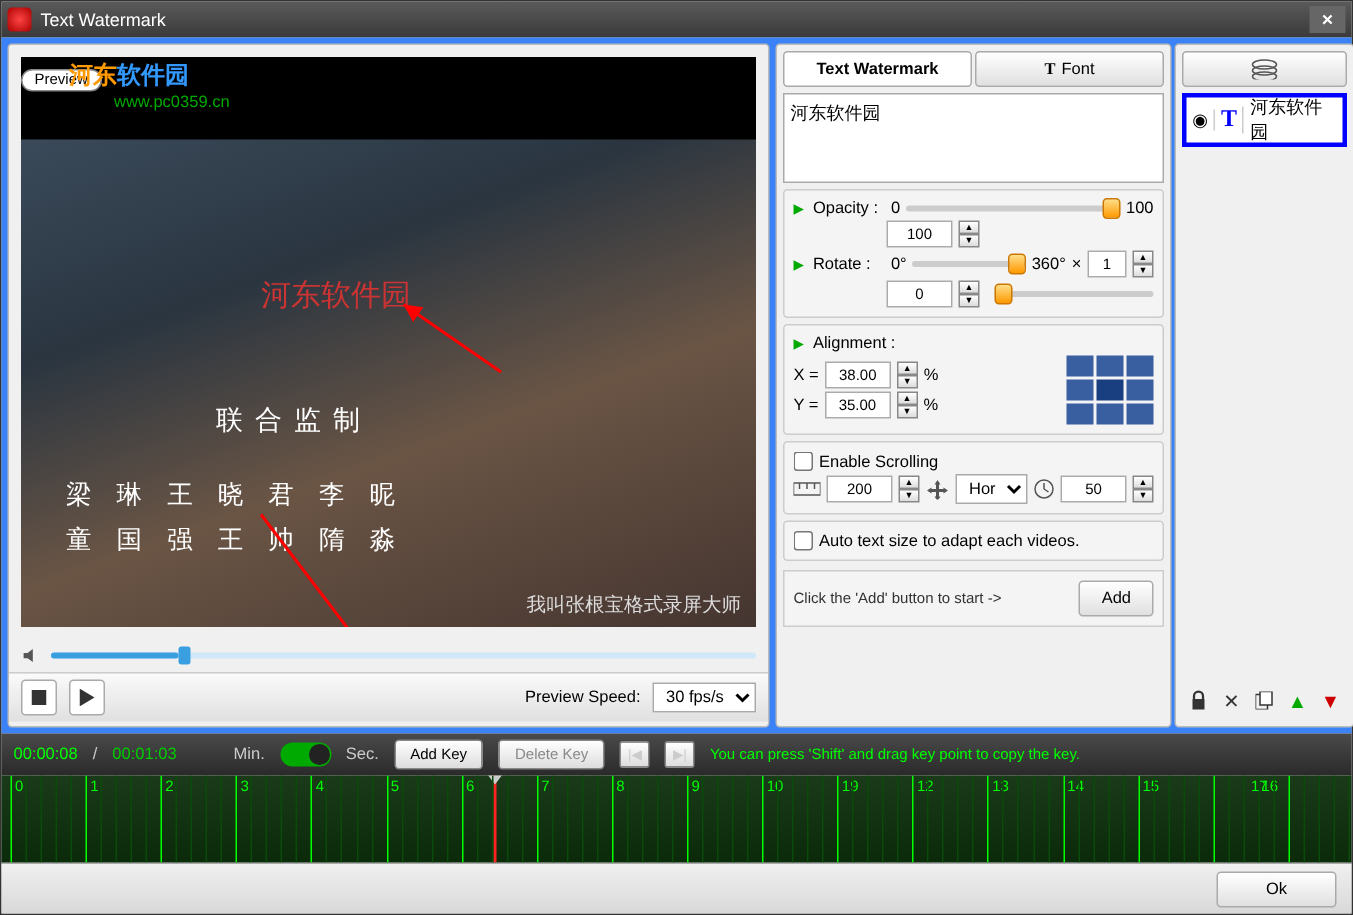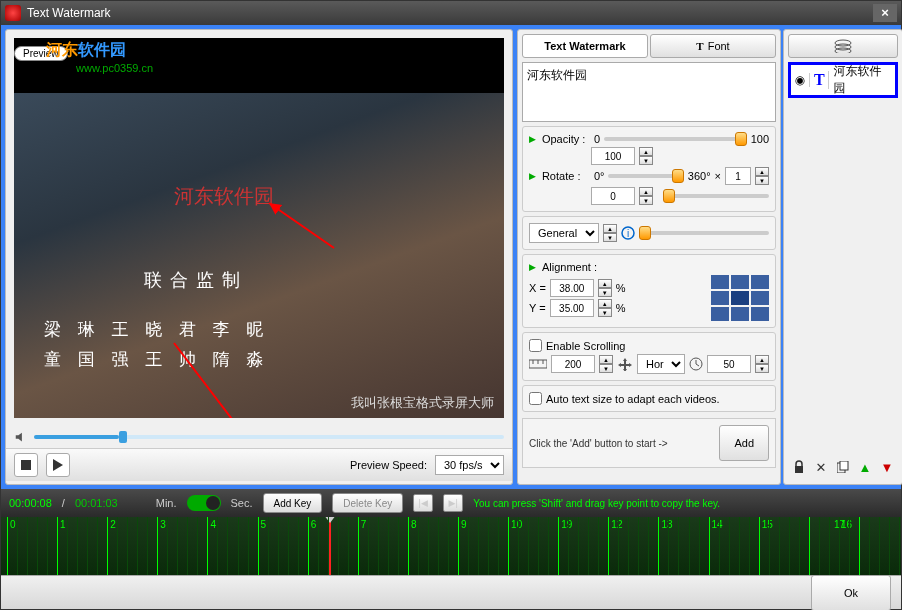--- a/index.html
+++ b/index.html
@@ -58,21 +58,21 @@
 .spin-btns { display: inline-flex; flex-direction: column; }
 .spin-btns button { width: 14px; height: 9px; font-size: 6px; line-height: 6px; border: 1px solid #888; background: linear-gradient(#fff,#ddd); padding: 0; cursor: pointer; }
 .tri { color: #0a0; font-size: 9px; margin-right: 2px; }
 
 .align-grid { display: grid; grid-template-columns: repeat(3,18px); grid-template-rows: repeat(3,14px); gap: 2px; }
 .align-cell { background: #3a5fa0; cursor: pointer; }
 .align-cell.sel { background: #1a3f80; }
 
 .sel-box { height: 20px; border: 1px solid #aaa; background: #fff; font-size: 11px; padding: 0 4px; }
 .chk { width: 13px; height: 13px; }
-.btn { height: 36px; padding: 0 14px; background: linear-gradient(#fff,#e0e0e0); border: 1px solid #aaa; border-radius: 3px; font-size: 11px; cursor: pointer; }
+.btn { height: 24px; padding: 0 14px; background: linear-gradient(#fff,#e0e0e0); border: 1px solid #aaa; border-radius: 3px; font-size: 11px; cursor: pointer; }
 .hint { font-size: 10px; color: #333; }
 
 .layer-panel { width: 142px; background: #f0f0f0; border: 1px solid #bbb; border-radius: 3px; padding: 4px; display: flex; flex-direction: column; }
 .layer-top { height: 24px; background: linear-gradient(#fff,#e0e0e0); border: 1px solid #aaa; border-radius: 3px; display: flex; align-items: center; justify-content: center; margin-bottom: 4px; }
 .layer-item { border: 3px solid #00f; background: #fff; height: 36px; display: flex; align-items: center; font-size: 12px; }
 .layer-item .eye { width: 20px; text-align: center; border-right: 1px solid #ccc; }
 .layer-item .T { width: 20px; text-align: center; color: #00f; font-weight: bold; font-family: serif; font-size: 16px; border-right: 1px solid #ccc; }
 .layer-item .nm { padding: 0 4px; }
 .layer-btns { margin-top: auto; display: flex; justify-content: space-around; padding: 8px 0 2px; }
 .layer-btns .ib { width: 22px; height: 22px; display: flex; align-items: center; justify-content: center; font-size: 13px; cursor: pointer; color: #333; }
@@ -220,36 +220,20 @@
               <div class="spin-btns">
                 <button>▲</button>
                 <button>▼</button>
               </div>
               <div class="slider" style="margin-left:6px">
                 <div class="thumb" style="left:0"></div>
               </div>
             </div>
         </div>
 
-        <div class="prop-group">
-          <div class="prop-row">
-            <select class="sel-box"><option>General</option></select>
-            <div class="spin-btns">
-                <button>▲</button>
-                <button>▼</button>
-              </div>
-            <svg width="14" height="14">
-                <circle cx="7" cy="7" r="6" fill="none" stroke="#06c" stroke-width="1.5"></circle>
-                <text x="7" y="11" text-anchor="middle" font-size="10" fill="#06c">i</text>
-              </svg>
-            <div class="slider">
-                <div class="thumb" style="left:0"></div>
-              </div>
-          </div>
-        </div>
 
         <div class="prop-group">
           <div class="prop-row">
               <span class="tri">▶</span>
               <span>Alignment :</span>
             </div>
           <div class="prop-row">
             <div style="flex:1">
               <div class="prop-row">
                   <span>X = </span>

